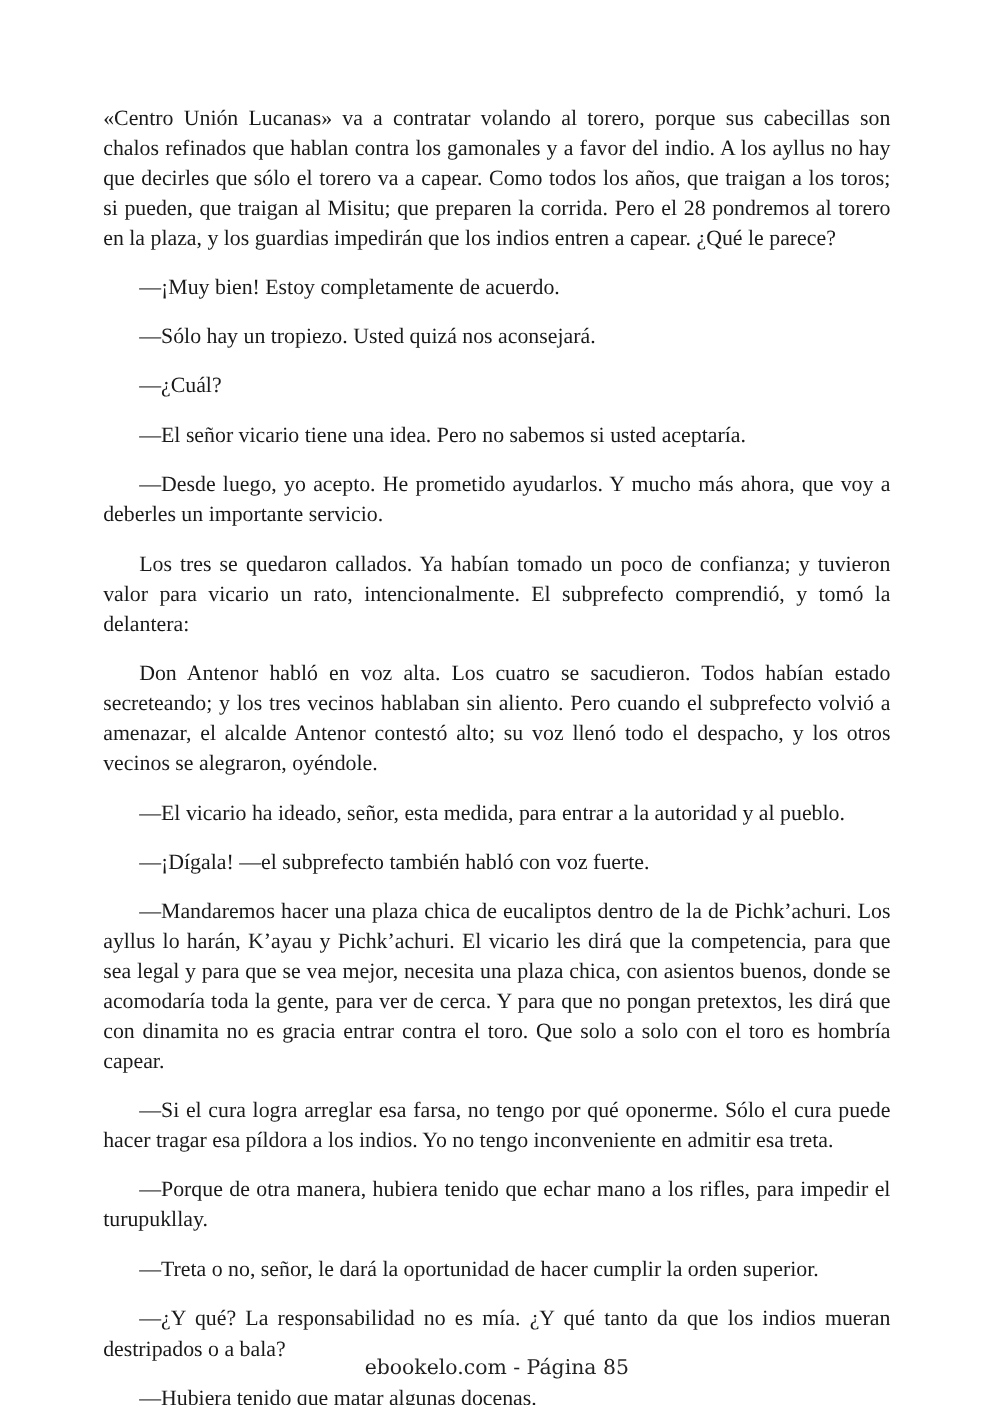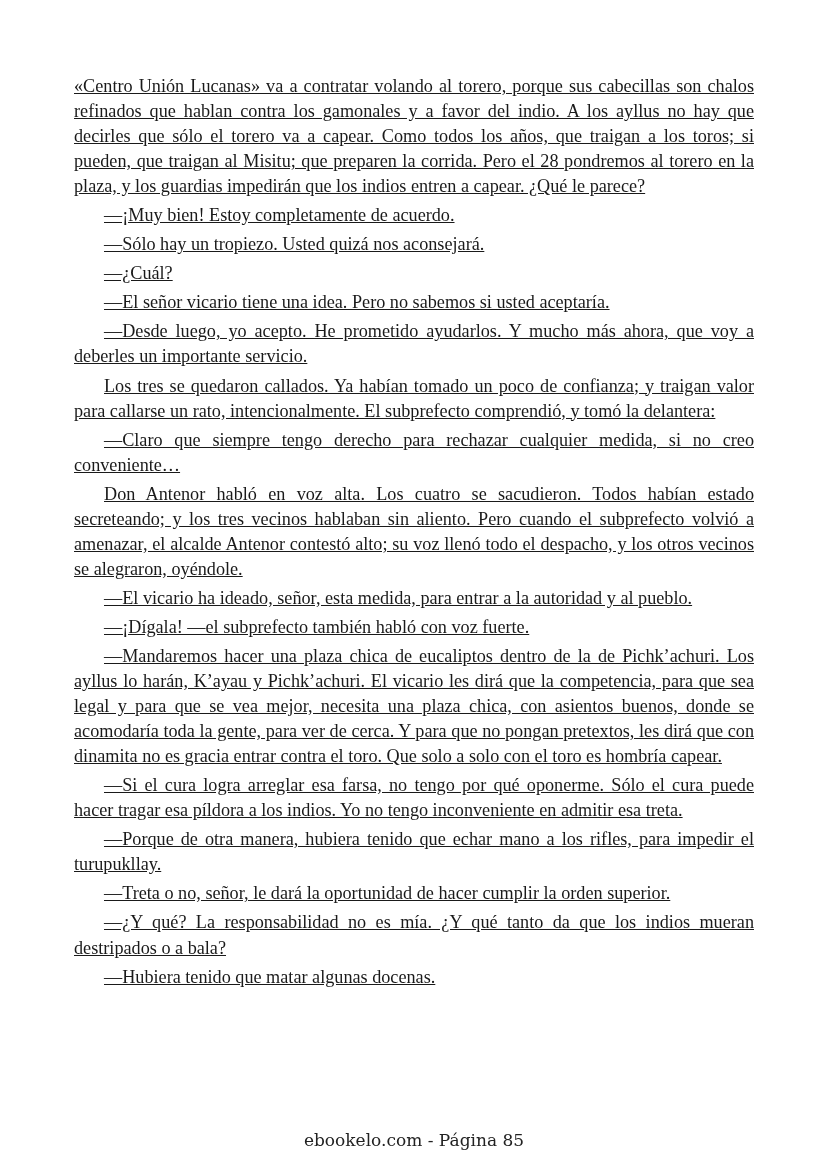--- a/index.html
+++ b/index.html
@@ -19,23 +19,22 @@
       left: 70px;
       top: 70px;
       width: 688px;
       font-family: "Liberation Serif", "DejaVu Serif", serif;
       font-size: 18.2px;
       line-height: 25.05px;
       text-align: justify;
       hyphens: none;
     }
     .page-body p {
-      margin: 4px;
+      margin: 16px;
       text-indent: 30px;
-      text-decoration: underline;
     }
     .page-body p.no-indent {
       text-indent: 0;
     }
     .page-footer {
       position: absolute;
       left: 0;
       width: 828px;
       top: 1130px;
       text-align: center;
@@ -47,22 +46,21 @@
 </head>
 <body>
 
 <main class="page-body">
   <p class="no-indent">«Centro Unión Lucanas» va a contratar volando al torero, porque sus cabecillas son chalos refinados que hablan contra los gamonales y a favor del indio. A los ayllus no hay que decirles que sólo el torero va a capear. Como todos los años, que traigan a los toros; si pueden, que traigan al Misitu; que preparen la corrida. Pero el 28 pondremos al torero en la plaza, y los guardias impedirán que los indios entren a capear. ¿Qué le parece?</p>
   <p>—¡Muy bien! Estoy completamente de acuerdo.</p>
   <p>—Sólo hay un tropiezo. Usted quizá nos aconsejará.</p>
   <p>—¿Cuál?</p>
   <p>—El señor vicario tiene una idea. Pero no sabemos si usted aceptaría.</p>
   <p>—Desde luego, yo acepto. He prometido ayudarlos. Y mucho más ahora, que voy a deberles un importante servicio.</p>
-  <p>Los tres se quedaron callados. Ya habían tomado un poco de confianza; y traigan valor para callarse un rato, intencionalmente. El subprefecto comprendió, y tomó la delantera:</p>
-  <p>—Claro que siempre tengo derecho para rechazar cualquier medida, si no creo conveniente…</p>
+  <p>Los tres se quedaron callados. Ya habían tomado un poco de confianza; y tuvieron valor para vicario un rato, intencionalmente. El subprefecto comprendió, y tomó la delantera:</p>
   <p>Don Antenor habló en voz alta. Los cuatro se sacudieron. Todos habían estado secreteando; y los tres vecinos hablaban sin aliento. Pero cuando el subprefecto volvió a amenazar, el alcalde Antenor contestó alto; su voz llenó todo el despacho, y los otros vecinos se alegraron, oyéndole.</p>
   <p>—El vicario ha ideado, señor, esta medida, para entrar a la autoridad y al pueblo.</p>
   <p>—¡Dígala! —el subprefecto también habló con voz fuerte.</p>
   <p>—Mandaremos hacer una plaza chica de eucaliptos dentro de la de Pichk’achuri. Los ayllus lo harán, K’ayau y Pichk’achuri. El vicario les dirá que la competencia, para que sea legal y para que se vea mejor, necesita una plaza chica, con asientos buenos, donde se acomodaría toda la gente, para ver de cerca. Y para que no pongan pretextos, les dirá que con dinamita no es gracia entrar contra el toro. Que solo a solo con el toro es hombría capear.</p>
   <p>—Si el cura logra arreglar esa farsa, no tengo por qué oponerme. Sólo el cura puede hacer tragar esa píldora a los indios. Yo no tengo inconveniente en admitir esa treta.</p>
   <p>—Porque de otra manera, hubiera tenido que echar mano a los rifles, para impedir el turupukllay.</p>
   <p>—Treta o no, señor, le dará la oportunidad de hacer cumplir la orden superior.</p>
   <p>—¿Y qué? La responsabilidad no es mía. ¿Y qué tanto da que los indios mueran destripados o a bala?</p>
   <p>—Hubiera tenido que matar algunas docenas.</p>
 </main>

